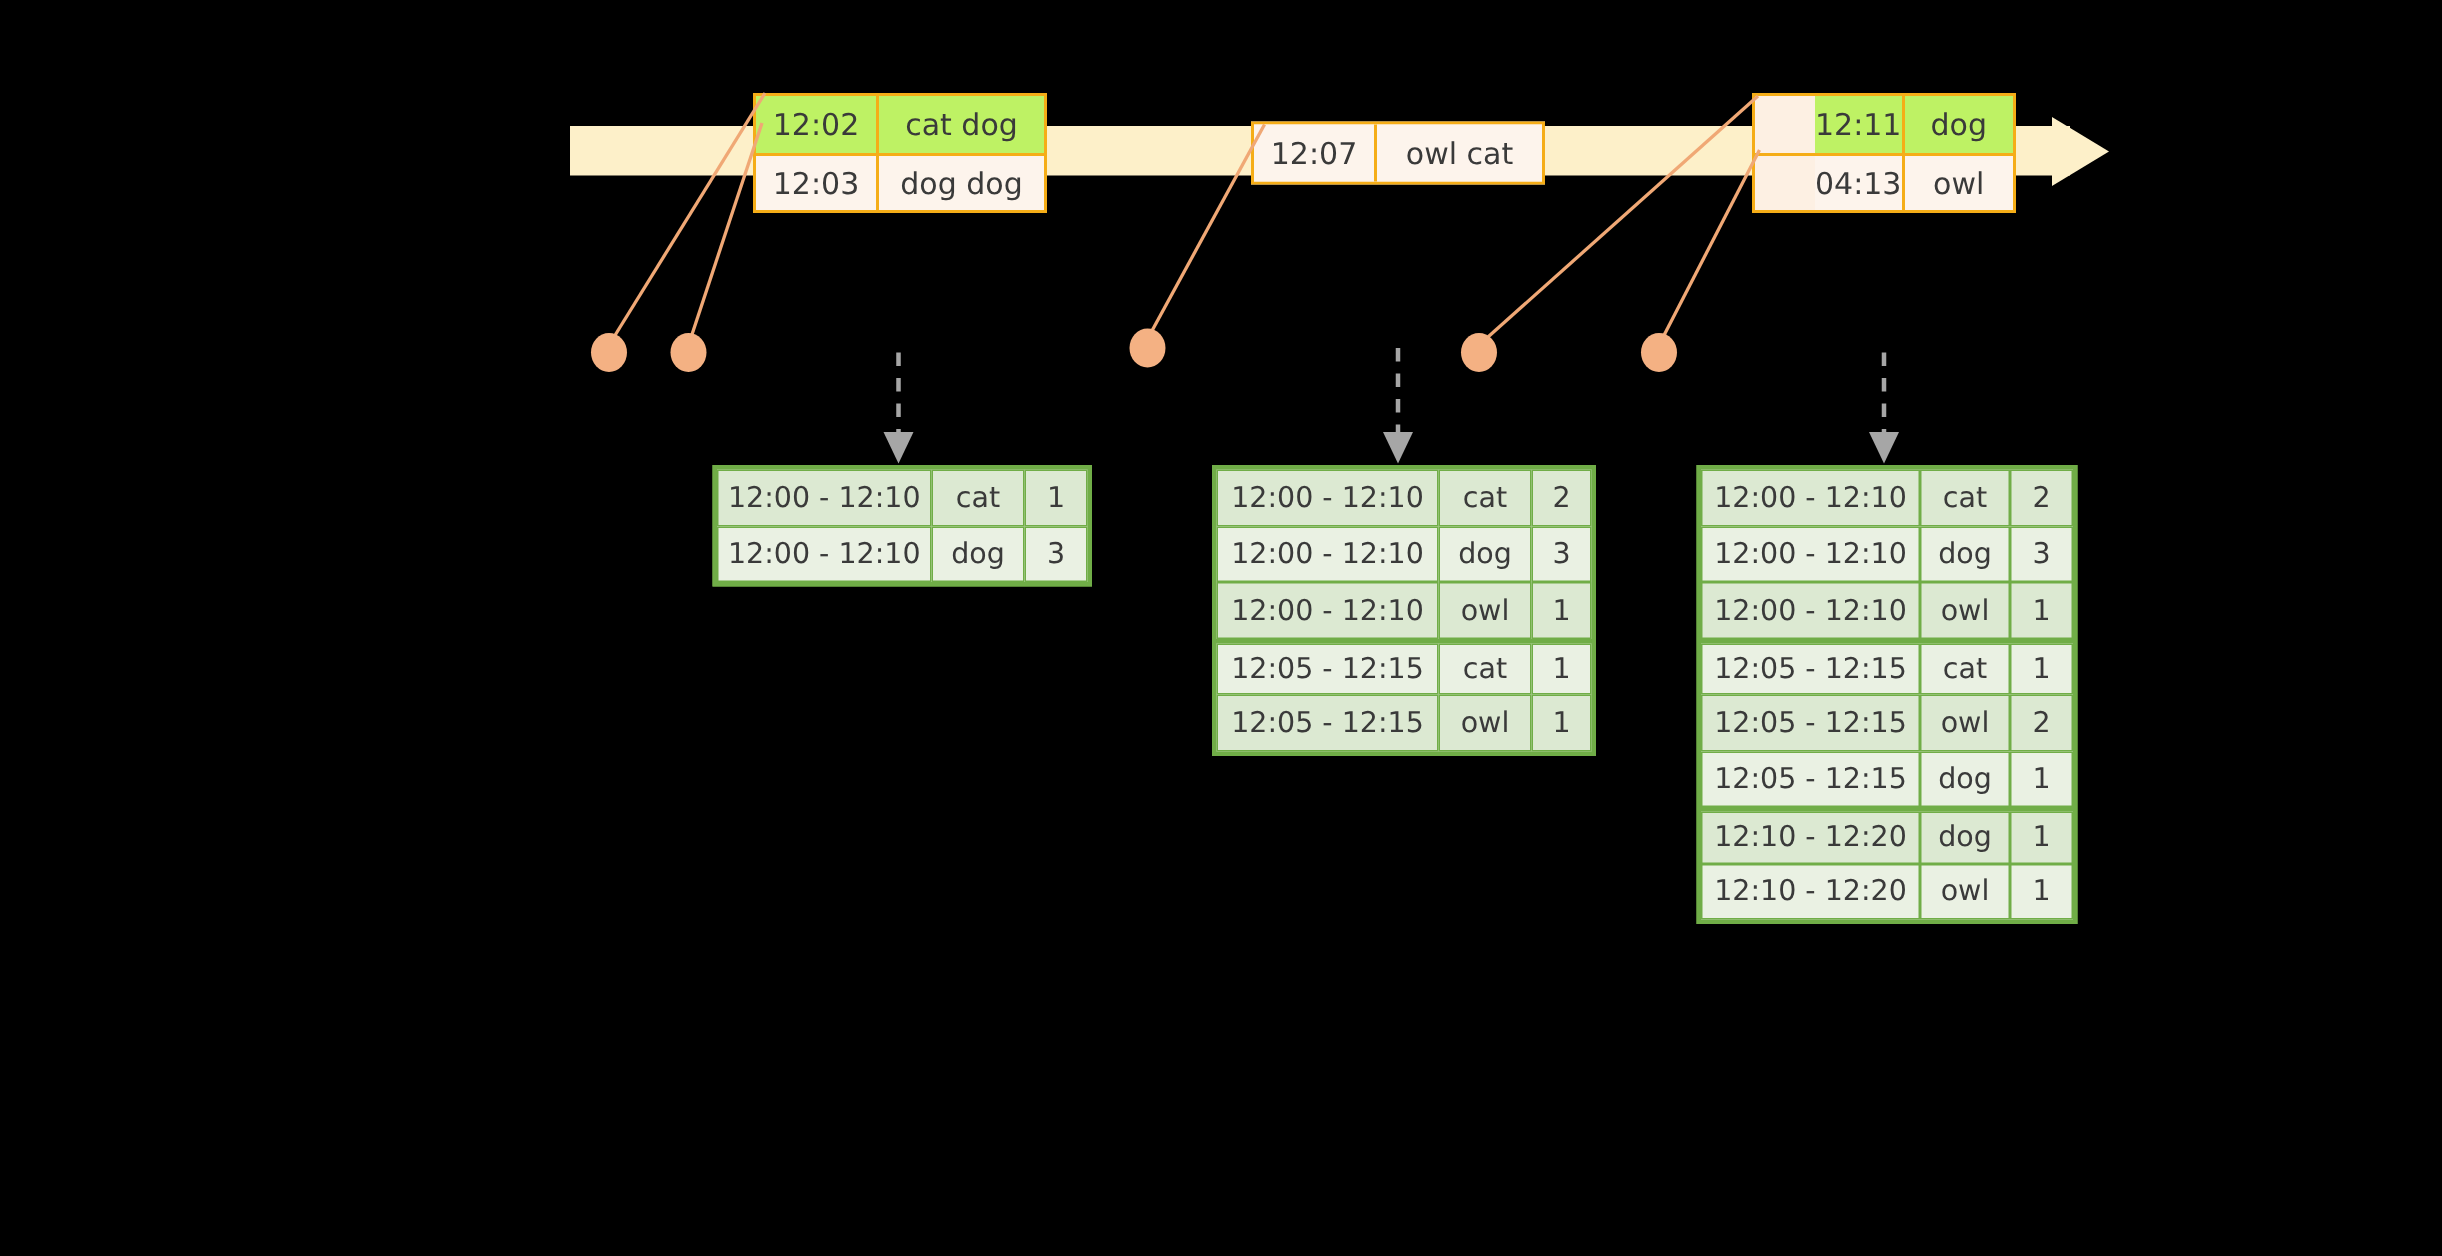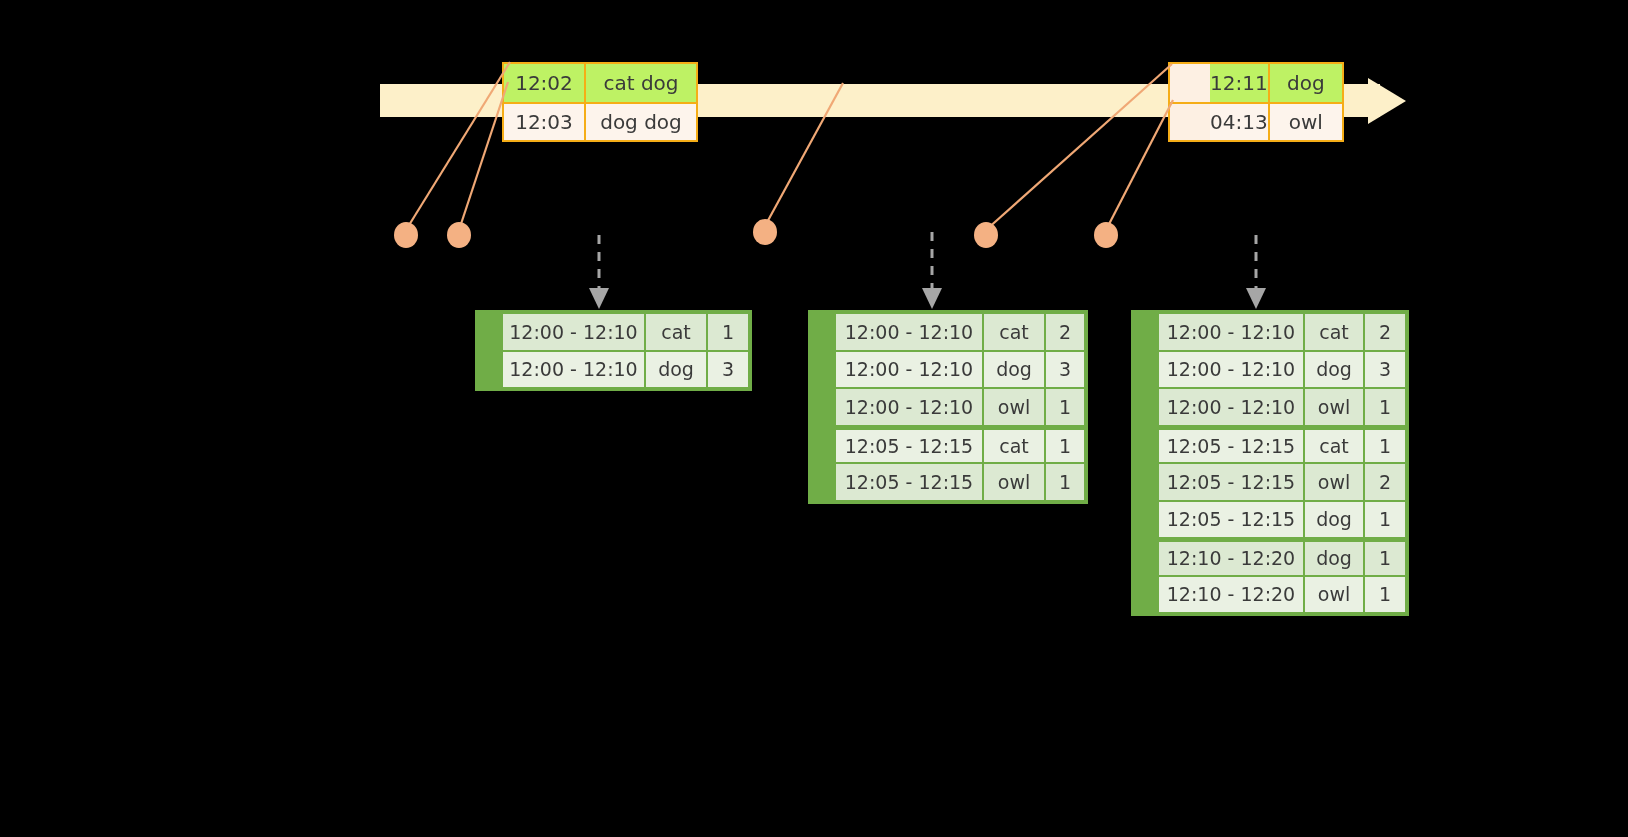--- a/index.html
+++ b/index.html
@@ -118,21 +118,20 @@
   .result-table {
     position: absolute;
     border: 3px solid #70ad47;
     box-sizing: border-box;
     background: #70ad47;
   }
   .rt-row {
     display: flex;
     height: 37.5px;
     box-sizing: border-box;
-    margin-left: 24px;
   }
   .rt-cell {
     display: flex;
     align-items: center;
     justify-content: center;
     font-size: 19px;
     color: #3a3a3a;
     box-sizing: border-box;
     border: 1.5px solid #70ad47;
     background: #eaf1e3;
@@ -168,20 +167,26 @@
   <div class="timeline-arrowhead"></div>
 
   <div class="event-box" id="event-box-1">
       <div class="event-row shaded">
         <div class="ev-time">12:02</div>
         <div class="ev-words">cat dog</div>
       </div>
       <div class="event-row">
         <div class="ev-time">12:03</div>
         <div class="ev-words">dog dog</div>
+      </div>
+    </div>
+  <div class="event-box" id="event-box-2">
+      <div class="event-row">
+        <div class="ev-time">12:07</div>
+        <div class="ev-words">owl cat</div>
       </div>
     </div>
   <div class="event-box" id="event-box-3">
       <div class="event-row shaded">
         <div class="ev-time">12:11</div>
         <div class="ev-words">dog</div>
       </div>
       <div class="event-row">
         <div class="ev-time">04:13</div>
         <div class="ev-words">owl</div>

